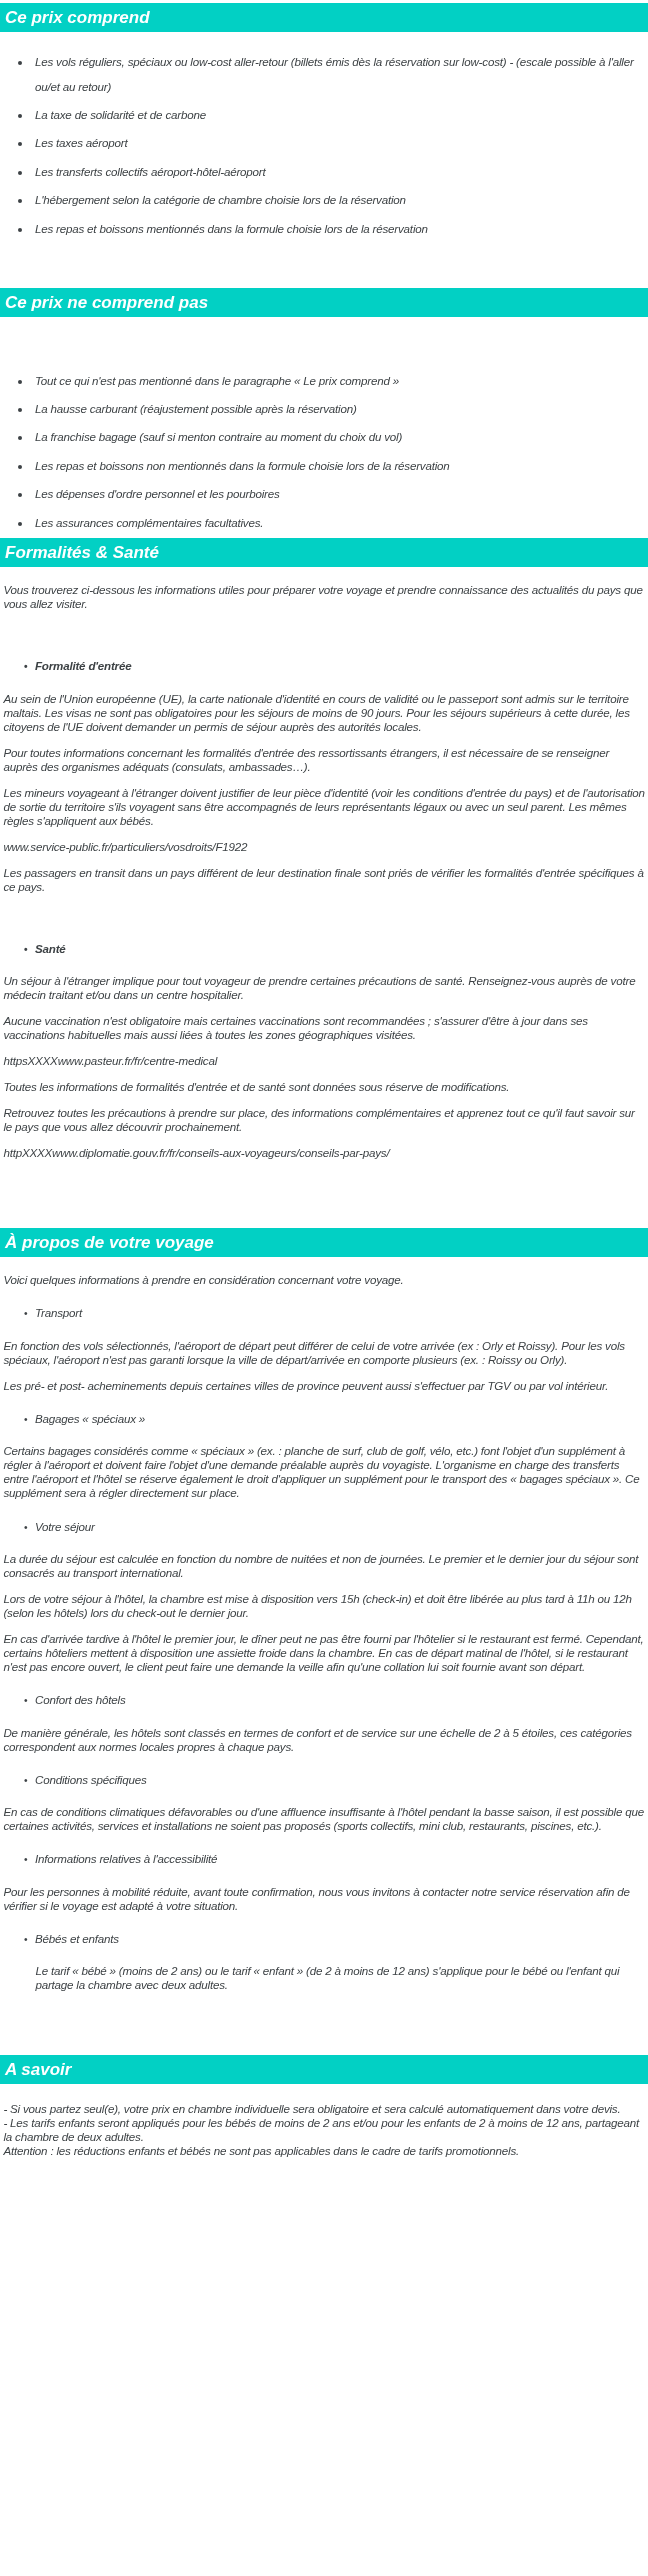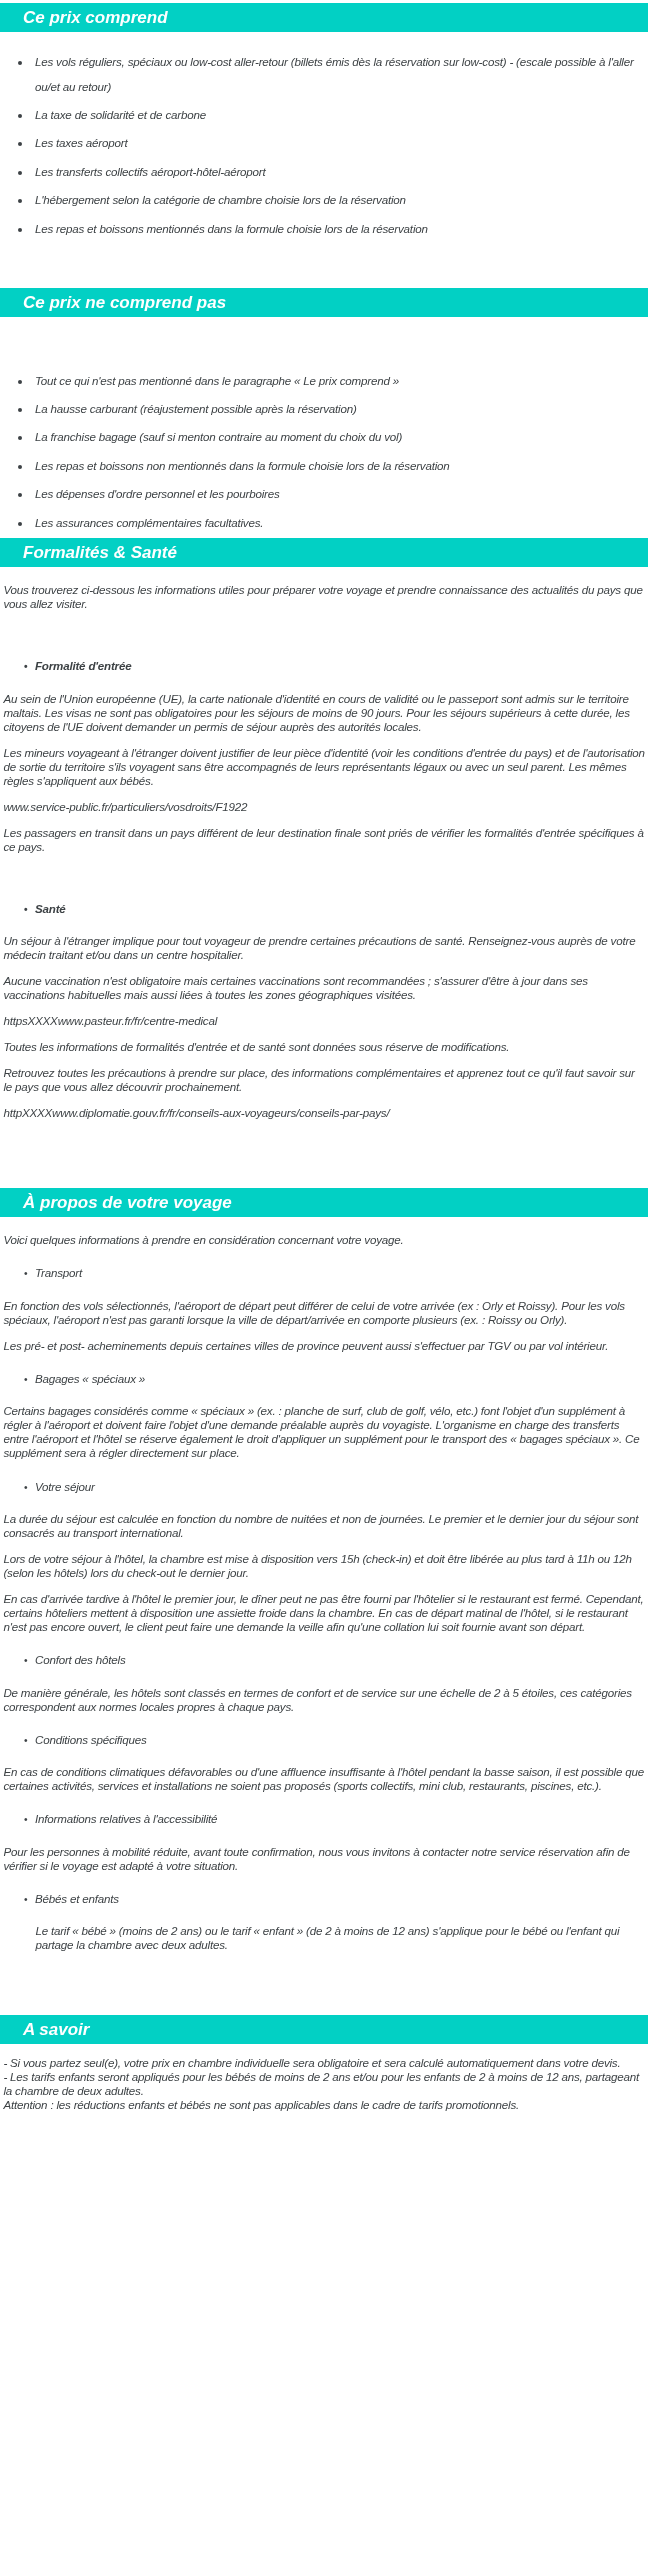--- a/index.html
+++ b/index.html
@@ -11,39 +11,39 @@
     font-family: "Liberation Sans", "DejaVu Sans", sans-serif;
     font-style: italic;
     color: #3d4245;
     letter-spacing: -0.2px;
   }
   .section-bar {
     background: #02d0c4;
     height: 29px;
     display: flex;
     align-items: flex-end;
-    padding-left: 23px;
+    padding-left: 5px;
   }
   .section-bar h2 {
     color: #ffffff;
     font-size: 17px;
     font-weight: bold;
     font-style: italic;
     letter-spacing: 0;
     line-height: 29px;
     white-space: nowrap;
   }
   .section-body { margin-top: 16.3px; padding: 0 3.4px; }
   
   .s2 .section-bar { margin-top: 47px; }
   .s2 .section-body { margin-top: 51px; }
   .s3 .section-bar { }
   .s4 .section-bar { margin-top: 68px; }
   .s5 .section-bar { margin-top: 63px; }
-  .s5 .section-body { margin-top: 12px; }
+  .s5 .section-body { margin-top: 18px; }
 
   p.p, p.line, p.p-indent {
     font-size: 11.6px;
     line-height: 14px;
   }
   p.p { margin: 12px 0; }
   .section-body > p.p:first-child { margin-top: 0; }
   p.p-indent { margin: 12px 0 12px 32px; }
   p.line { margin: 0; }
 
@@ -111,20 +111,21 @@
     <div class="section-bar">
       <h2>Formalités &amp; Santé</h2>
     </div>
     <div class="section-body">
         <p class="p">Vous trouverez ci-dessous les informations utiles pour préparer votre voyage et prendre connaissance des actualités du pays que vous allez visiter.</p>
         <div class="bh bold">
           <span class="dot">•</span>
           <span>Formalité d'entrée</span>
         </div>
         <p class="p">Au sein de l'Union européenne (UE), la carte nationale d'identité en cours de validité ou le passeport sont admis sur le territoire maltais. Les visas ne sont pas obligatoires pour les séjours de moins de 90 jours. Pour les séjours supérieurs à cette durée, les citoyens de l'UE doivent demander un permis de séjour auprès des autorités locales.</p>
+        <p class="p">Pour toutes informations concernant les formalités d'entrée des ressortissants étrangers, il est nécessaire de se renseigner auprès des organismes adéquats (consulats, ambassades…).</p>
         <p class="p">Les mineurs voyageant à l'étranger doivent justifier de leur pièce d'identité (voir les conditions d'entrée du pays) et de l'autorisation de sortie du territoire s'ils voyagent sans être accompagnés de leurs représentants légaux ou avec un seul parent. Les mêmes règles s'appliquent aux bébés.</p>
         <p class="p">www.service-public.fr/particuliers/vosdroits/F1922</p>
         <p class="p">Les passagers en transit dans un pays différent de leur destination finale sont priés de vérifier les formalités d'entrée spécifiques à ce pays.</p>
         <div class="bh bold">
           <span class="dot">•</span>
           <span>Santé</span>
         </div>
         <p class="p">Un séjour à l'étranger implique pour tout voyageur de prendre certaines précautions de santé. Renseignez-vous auprès de votre médecin traitant et/ou dans un centre hospitalier.</p>
         <p class="p">Aucune vaccination n'est obligatoire mais certaines vaccinations sont recommandées ; s'assurer d'être à jour dans ses vaccinations habituelles mais aussi liées à toutes les zones géographiques visitées.</p>
         <p class="p">httpsXXXXwww.pasteur.fr/fr/centre-medical</p>

